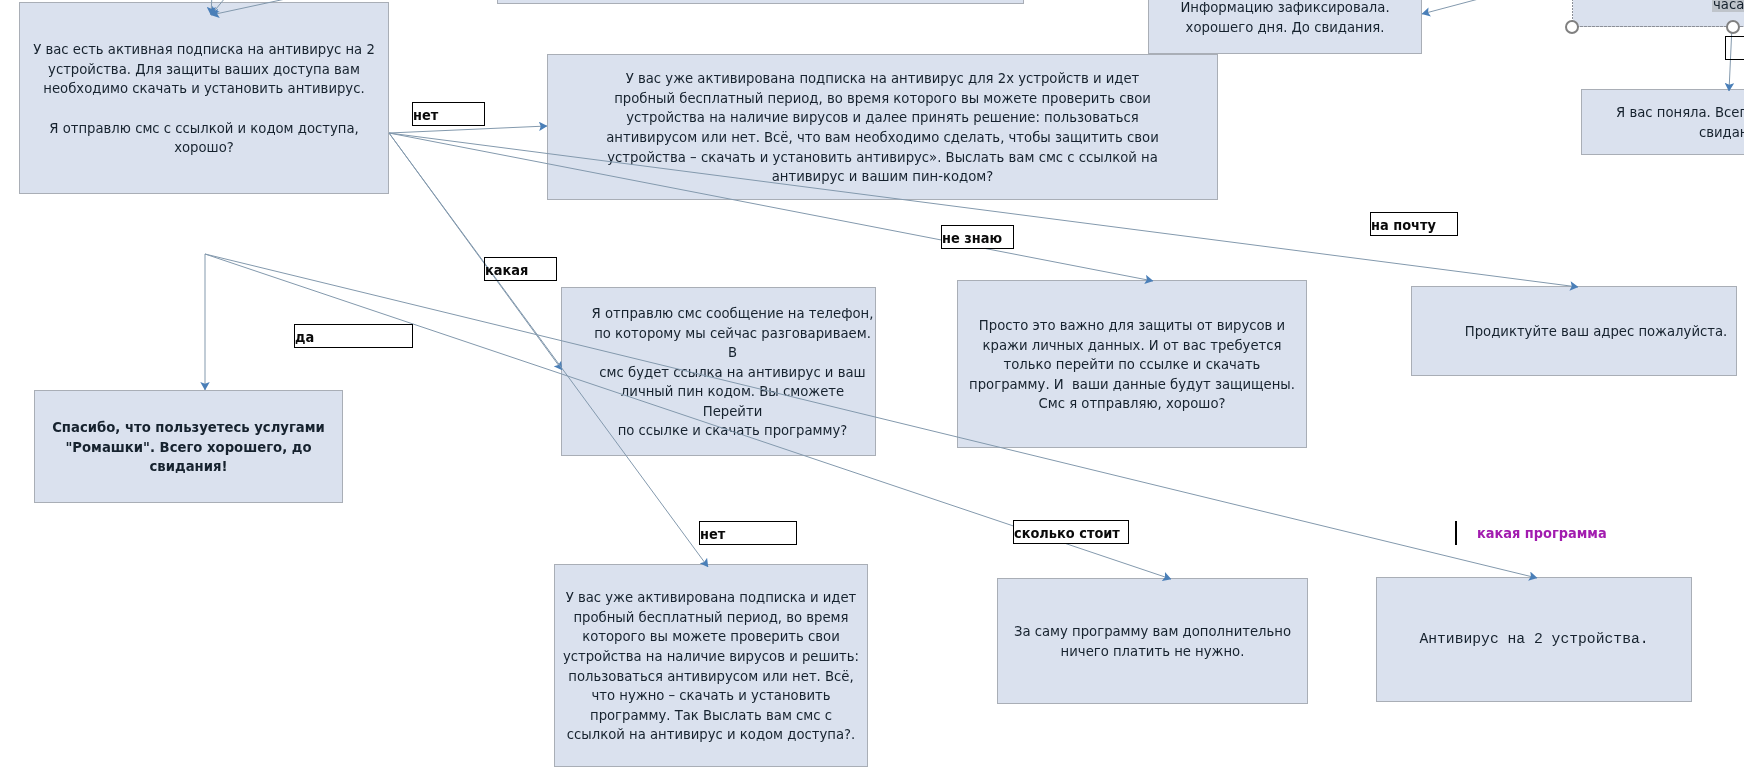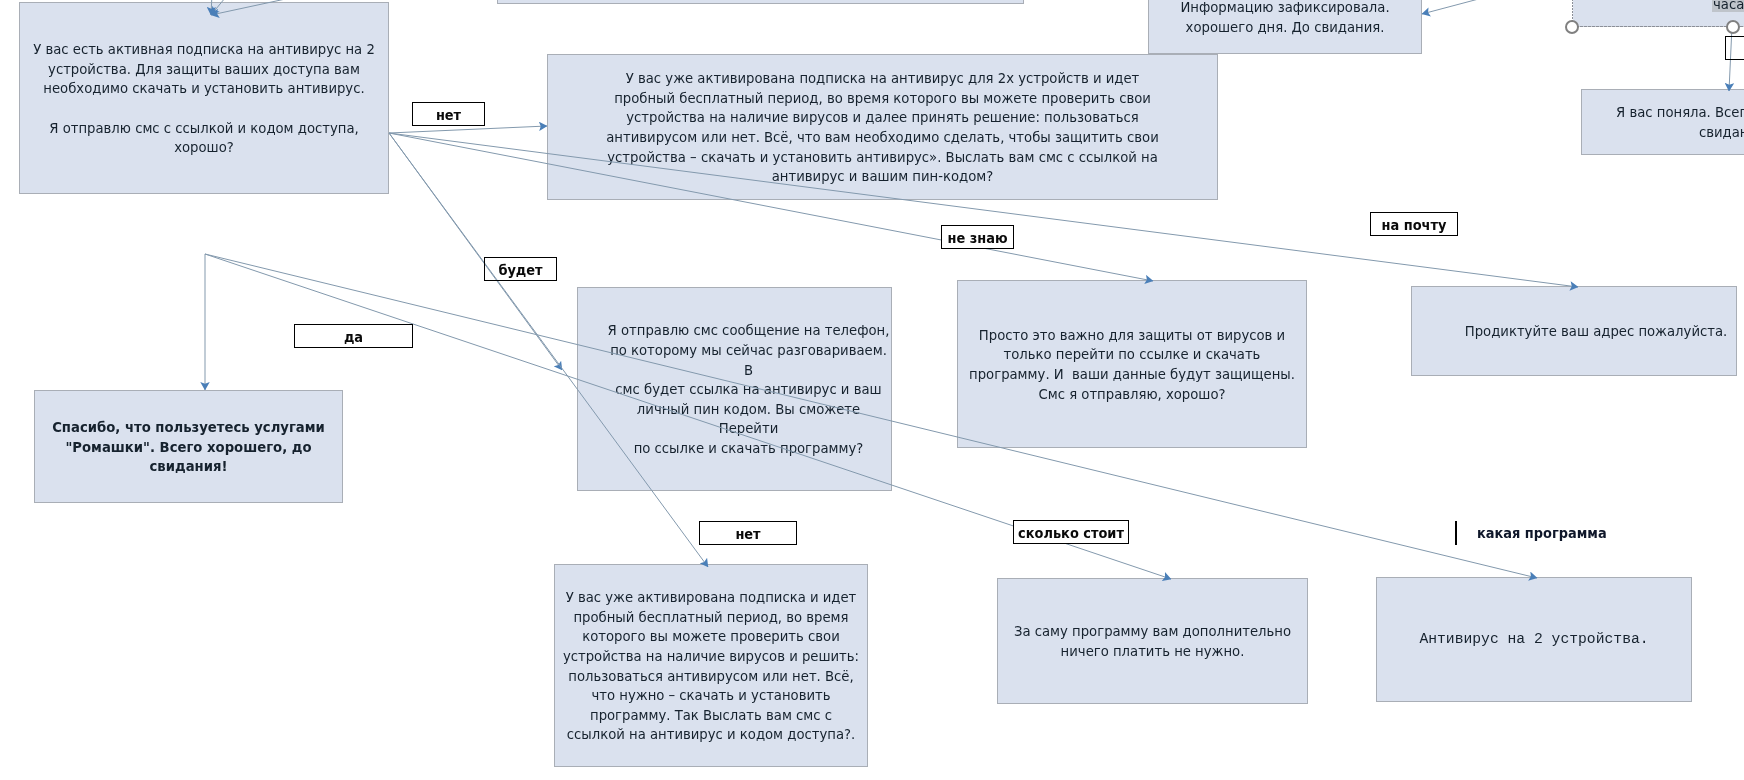--- a/index.html
+++ b/index.html
@@ -6,26 +6,26 @@
   body{width:1744px;height:780px;overflow:hidden;position:relative;
        font-family:"DejaVu Sans Condensed","DejaVu Sans", sans-serif;
        -webkit-font-smoothing:antialiased;}
   #canvas{position:absolute;left:0;top:0;width:1744px;height:780px;background:#fff;}
   svg.edges{position:absolute;left:0;top:0;width:1744px;height:780px;pointer-events:none;z-index:6;}
   .node{position:absolute;background:#dae1ee;border:1px solid #a9aeb6;
         box-sizing:border-box;display:flex;align-items:center;justify-content:center;}
   .node .txt{color:#16222e;text-align:center;font-size:14.7px;line-height:19.6px;
              white-space:pre-wrap;width:100%;}
   .label{position:absolute;background:#ffffff;border:1.7px solid #000;
-         box-sizing:border-box;display:flex;align-items:center;justify-content:center;z-index:7;}
+         box-sizing:border-box;display:flex;align-items:center;z-index:7;}
   .label .t{font-weight:bold;color:#0a0a0a;font-size:14.4px;white-space:nowrap;
             line-height:14px;position:relative;top:1px;}
   .barlabel{position:absolute;display:flex;align-items:center;z-index:7;}
   .barlabel .bar{width:2px;background:#000;height:100%;}
-  .barlabel .t{font-weight:bold;color:#0f172a;font-size:14.4px;white-space:nowrap;}
+  .barlabel .t{font-weight:bold;color:#a21caf;font-size:14.4px;white-space:nowrap;}
   .sel-handle{position:absolute;width:14px;height:14px;border-radius:50%;
               background:#fff;border:2px solid #808080;box-sizing:border-box;z-index:9;}
   .sel-edge{position:absolute;height:1px;z-index:8;
             background:repeating-linear-gradient(to right,#8b8f98 0 3px,#c8ccd2 3px 4px);}
   .hl{background:#bfc4cb;padding:0 1px;}
 </style>
 </head>
 <body>
 
 <div id="canvas">
@@ -70,26 +70,26 @@
   </div>
 
   <div class="node" style="left:1581px;top:89px;width:306px;height:66px;">
     <span class="txt"><div class="ln">Я вас поняла. Всего хорошего, до</div><div class="ln">свидания.</div></span>
   </div>
 
   <div class="node" style="left:34px;top:390px;width:309px;height:113px;font-weight:bold;">
     <span class="txt"><div class="ln">Спасибо, что пользуетесь услугами</div><div class="ln">"Ромашки". Всего хорошего, до</div><div class="ln">свидания!</div></span>
   </div>
 
-  <div class="node" style="left:577px;top:287px;width:315px;height:204px;padding-left:28px;">
+  <div class="node" style="left:561px;top:287px;width:315px;height:169px;padding-left:28px;">
     <span class="txt"><div class="ln">Я отправлю смс сообщение на телефон,</div><div class="ln">по которому мы сейчас разговариваем. В</div><div class="ln">смс будет ссылка на антивирус и ваш</div><div class="ln">личный пин кодом. Вы сможете Перейти</div><div class="ln">по ссылке и скачать программу?</div></span>
   </div>
 
   <div class="node" style="left:957px;top:280px;width:350px;height:168px;justify-content:flex-end;">
-    <span class="txt"><div class="ln">Просто это важно для защиты от вирусов и</div><div class="ln">только перейти по ссылке и скачать</div><div class="ln">программу. И  ваши данные будут защищены.</div><div class="ln">Смс я отправляю, хорошо?</div></span>
+    <span class="txt"><div class="ln">Просто это важно для защиты от вирусов и</div><div class="ln">кражи личных данных. И от вас требуется</div><div class="ln">только перейти по ссылке и скачать</div><div class="ln">программу. И  ваши данные будут защищены.</div><div class="ln">Смс я отправляю, хорошо?</div></span>
   </div>
 
   <div class="node" style="left:1411px;top:286px;width:326px;height:90px;padding-left:44px;">
     <span class="txt"><div class="ln">Продиктуйте ваш адрес пожалуйста.</div></span>
   </div>
 
   <div class="node" style="left:554px;top:564px;width:314px;height:203px;">
     <span class="txt"><div class="ln">У вас уже активирована подписка и идет</div><div class="ln">пробный бесплатный период, во время</div><div class="ln">которого вы можете проверить свои</div><div class="ln">устройства на наличие вирусов и решить:</div><div class="ln">пользоваться антивирусом или нет. Всё,</div><div class="ln">что нужно – скачать и установить</div><div class="ln">программу. Так Выслать вам смс с</div><div class="ln">ссылкой на антивирус и кодом доступа?.</div></span>
   </div>
 
@@ -98,21 +98,21 @@
   </div>
 
   <div class="node" style="left:1376px;top:577px;width:316px;height:125px;font-family:Liberation Mono, monospace;">
     <span class="txt"><div class="ln">Антивирус на 2 устройства.</div></span>
   </div>
 
   <div class="label" style="left:412px;top:102px;width:73px;height:24px;">
     <span class="t">нет</span>
   </div>
   <div class="label" style="left:484px;top:257px;width:73px;height:24px;background:transparent;">
-    <span class="t">будет</span>
+    <span class="t">какая</span>
   </div>
   <div class="label" style="left:294px;top:324px;width:119px;height:24px;">
     <span class="t">да</span>
   </div>
   <div class="label" style="left:941px;top:212px;width:73px;height:24px;margin-top:13px;">
     <span class="t">не знаю</span>
   </div>
   <div class="label" style="left:1370px;top:212px;width:88px;height:24px;">
     <span class="t">на почту</span>
   </div>

